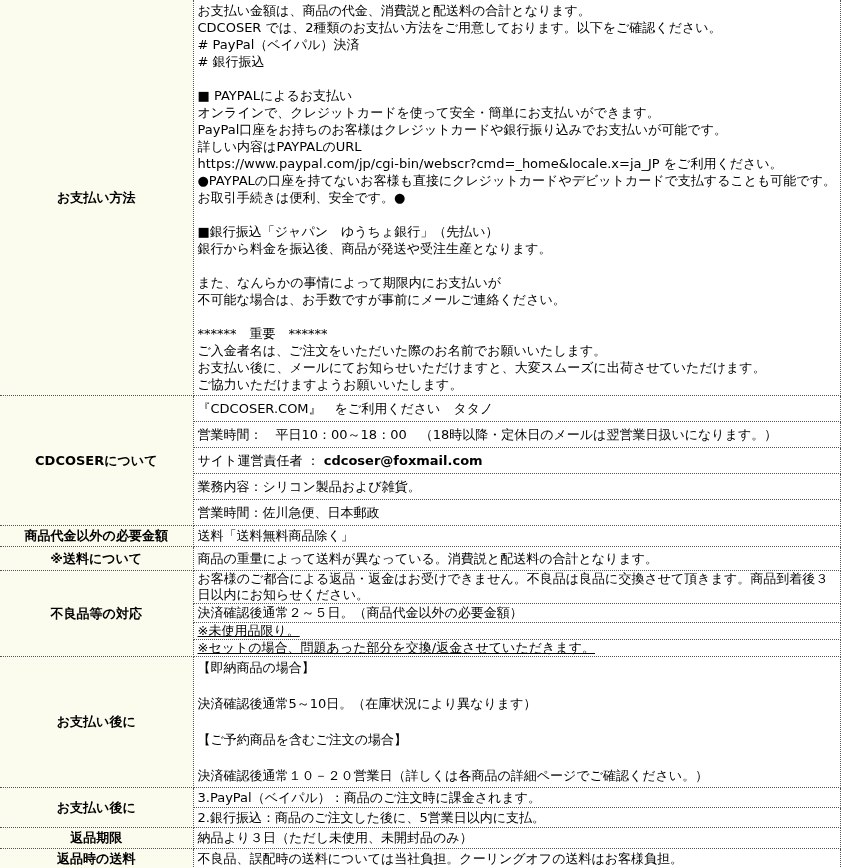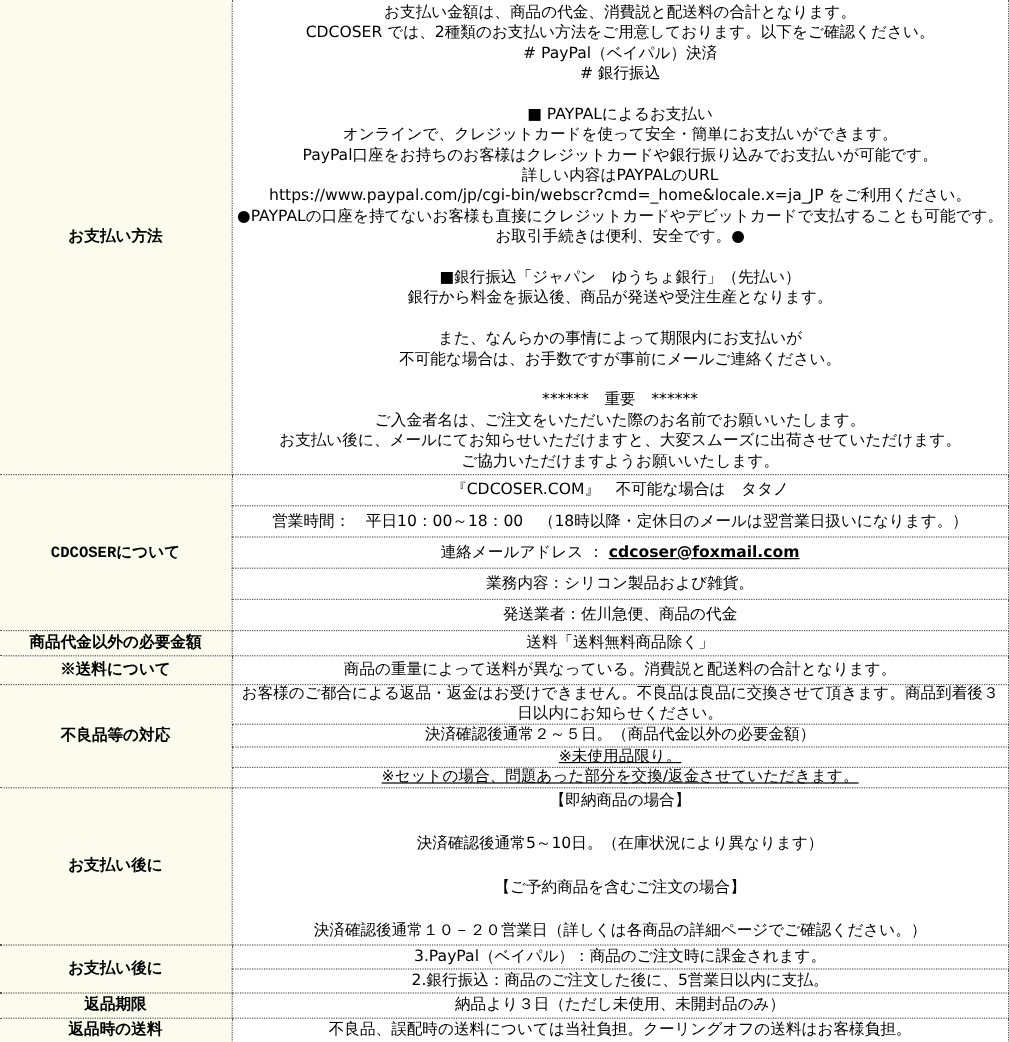--- a/index.html
+++ b/index.html
@@ -19,35 +19,33 @@
     table-layout: fixed;
     font-family: "DejaVu Sans", sans-serif;
     font-size: 13px;
     color: #000000;
     border-bottom: 4px solid var(--bottom-bar, #414141);
   }
   table.shop-info col.c-hdr { width: 193px; }
   table.shop-info th, table.shop-info td {
     border: 1px dotted #555555;
     box-sizing: border-box;
-    text-align: center;
   }
   
   table.shop-info tr.first-row > th,
   table.shop-info tr.first-row > td { border-top: none; }
   table.shop-info th.hdr { border-left: none; }
 
   th.hdr {
     background: var(--header-bg, #fbfbee);
     font-weight: bold;
     text-align: center;
     vertical-align: middle;
     padding: 2px 20px;
     line-height: 16px;
-    font-family: Liberation Mono, monospace;
   }
   td.body {
     background: #ffffff;
     vertical-align: middle;
     padding: 1px 4px;
     line-height: 16px;
   }
   td.pre {
     white-space: pre-wrap;
     vertical-align: top;
@@ -57,21 +55,21 @@
   td.delivery { line-height: 18px; padding: 2px 4px; margin-top: 31px; }
   td.compact { line-height: 16px; padding: 0 4px; margin-left: 35px; }
   .h26 { height: 26px; }
   .h21 { height: 21px; }
   .h24 { height: 24px; }
   .h20 { height: 20px; }
   .h19 { height: 19px; }
   .h17 { height: 17px; }
   .h16 { height: 16px; }
   .h15 { height: 15px; text-decoration: underline; }
-  .email-bold { font-weight: bold; text-decoration: underline; }
+  .email-bold { font-weight: bold; }
 </style>
 </head>
 <body>
 
 <div class="page">
   <table class="shop-info">
     <colgroup>
         <col class="c-hdr">
         <col>
       </colgroup>
@@ -99,33 +97,33 @@
 不可能な場合は、お手数ですが事前にメールご連絡ください。
 
 ******　重要　******
 ご入金者名は、ご注文をいただいた際のお名前でお願いいたします。
 お支払い後に、メールにてお知らせいただけますと、大変スムーズに出荷させていただけます。
 ご協力いただけますようお願いいたします。</td>
       </tr>
 
       <tr>
         <th class="hdr" rowspan="5">CDCOSERについて</th>
-        <td class="body h26">『CDCOSER.COM』　不可能な場合は　タタノ</td>
+        <td class="body h26">『CDCOSER.COM』　をご利用ください　タタノ</td>
       </tr>
       <tr>
         <td class="body h26">営業時間：　平日10：00～18：00　（18時以降・定休日のメールは翌営業日扱いになります。）</td>
       </tr>
       <tr>
-        <td class="body h26"><span>連絡メールアドレス ： </span><span class="email-bold">cdcoser@foxmail.com</span></td>
+        <td class="body h26"><span>サイト運営責任者 ： </span><span class="email-bold">cdcoser@foxmail.com</span></td>
       </tr>
       <tr>
         <td class="body h26">業務内容：シリコン製品および雑貨。</td>
       </tr>
       <tr>
-        <td class="body h26">発送業者：佐川急便、商品の代金</td>
+        <td class="body h26">営業時間：佐川急便、日本郵政</td>
       </tr>
 
       <tr>
         <th class="hdr">商品代金以外の必要金額</th>
         <td class="body compact h21">送料「送料無料商品除く」</td>
       </tr>
 
       <tr>
         <th class="hdr">※送料について</th>
         <td class="body h24">商品の重量によって送料が異なっている。消費説と配送料の合計となります。</td>

